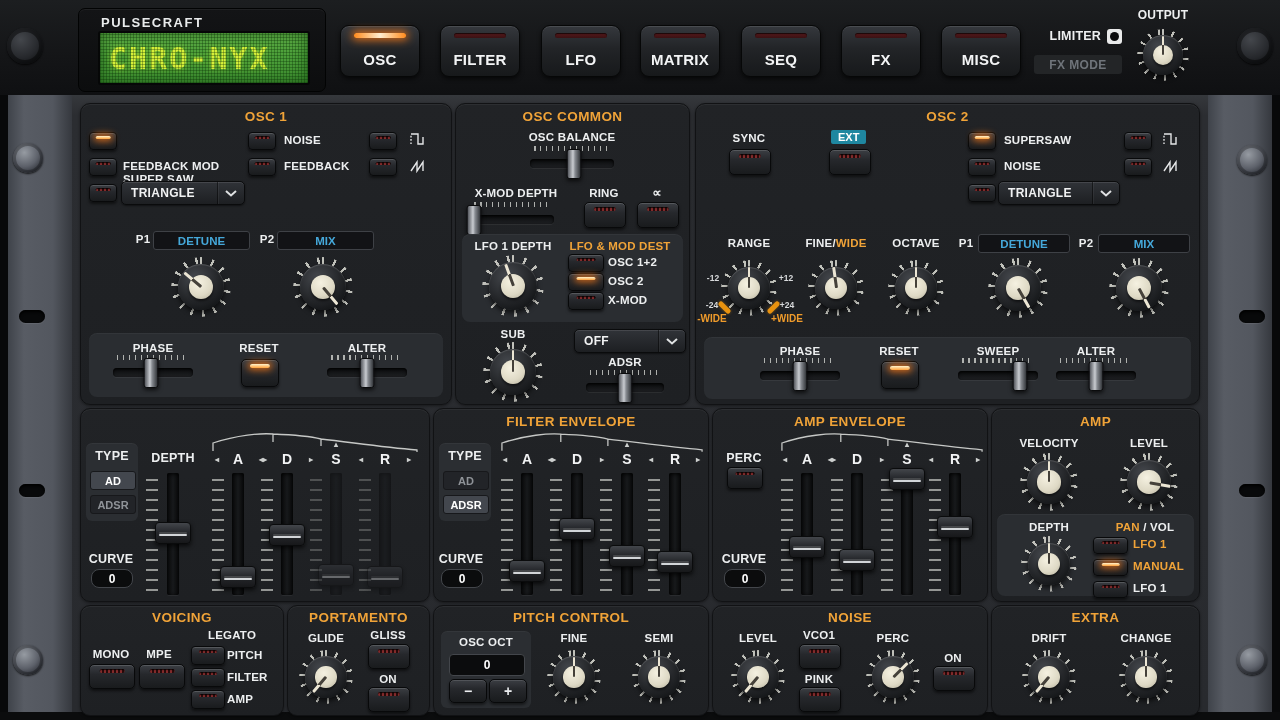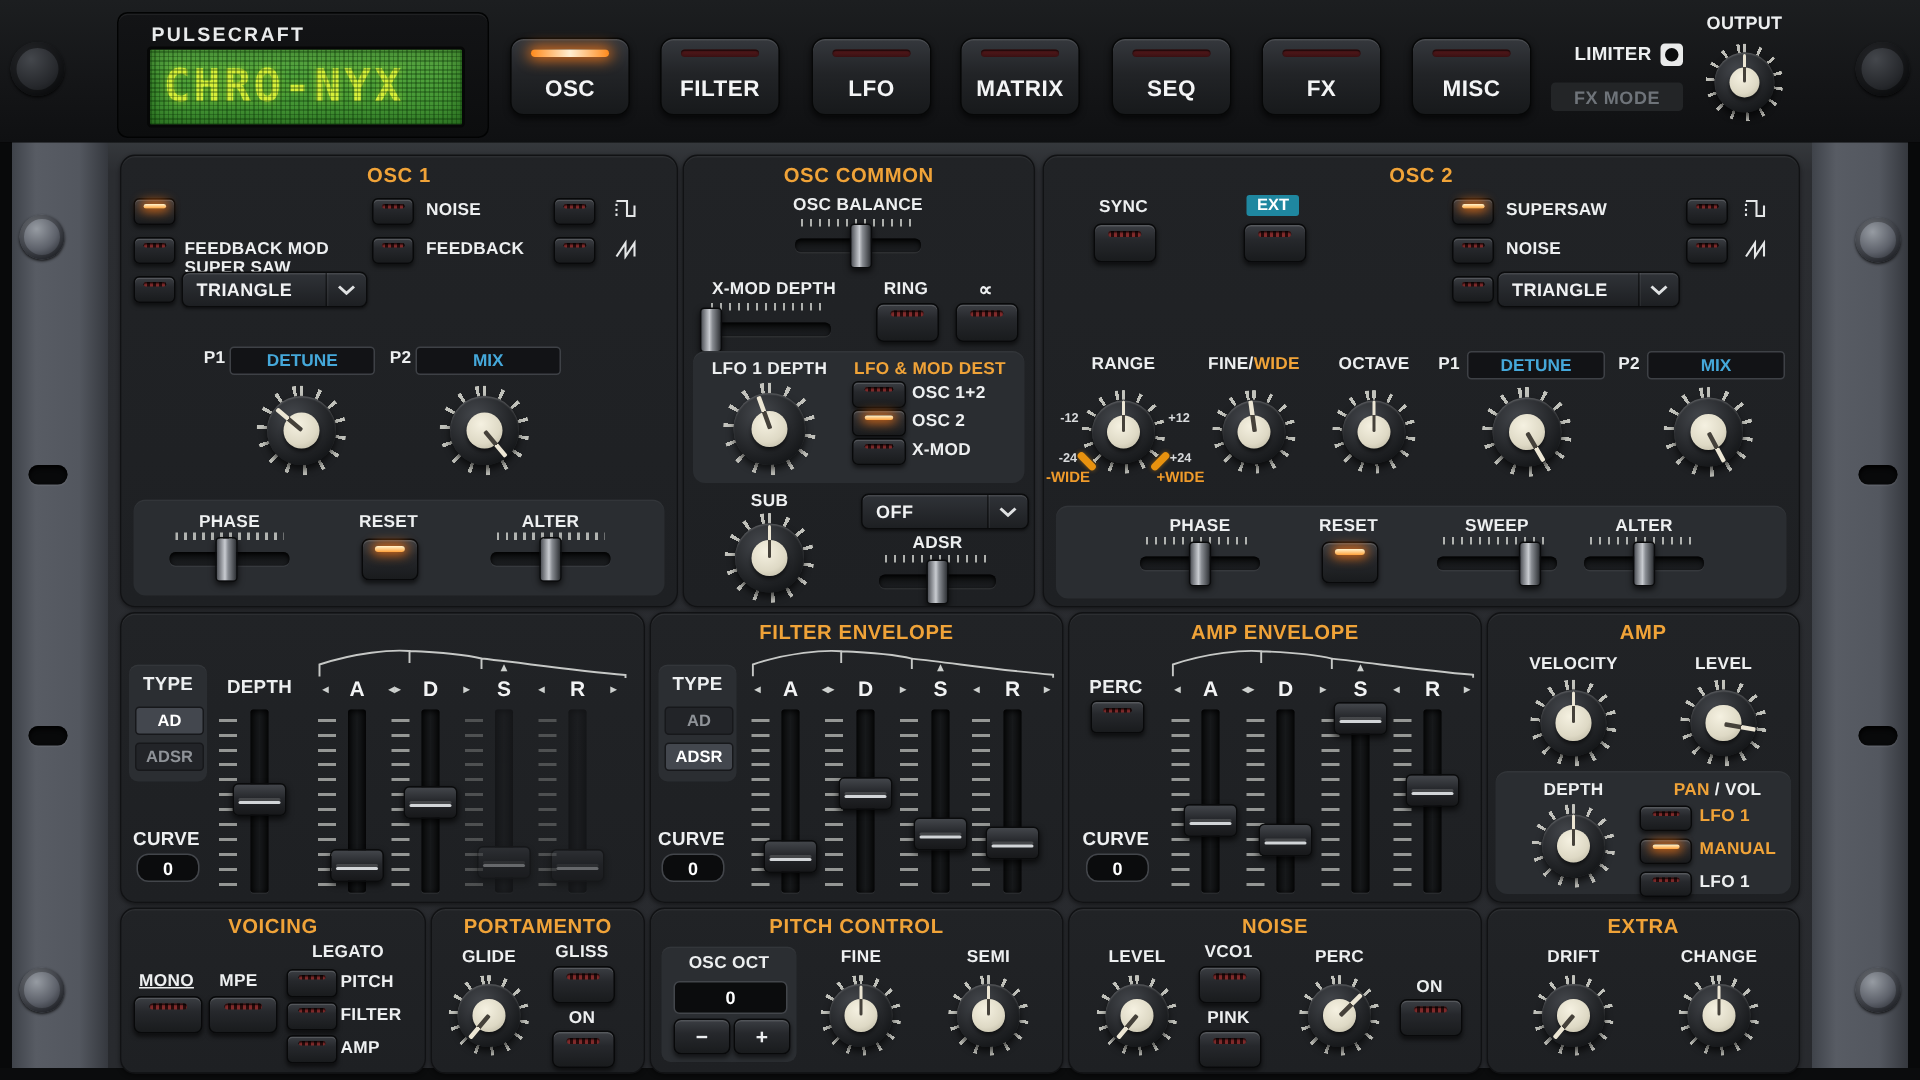--- a/index.html
+++ b/index.html
@@ -586,21 +586,21 @@
     </div>
   <span class="lb la or" style="left:141px;top:151px;">MANUAL</span>
   <div class="lbtn r" style="left:101px;top:172px;">
       <div class="led"></div>
     </div>
   <span class="lb la" style="left:141px;top:173px;">LFO 1</span>
 </div>
 
 <div class="ab sec" style="left:80px;top:605px;width:202px;height:109px;">
   <span class="title" style="top:4px;">VOICING</span>
-  <span class="lb" style="left:30px;top:42px;text-decoration:underline;">MONO</span>
+  <span class="lb" style="left:30px;top:42px;">MONO</span>
   <div class="lbtn v" style="left:8px;top:58px;">
       <div class="led"></div>
     </div>
   <span class="lb" style="left:78px;top:42px;">MPE</span>
   <div class="lbtn v" style="left:58px;top:58px;">
       <div class="led"></div>
     </div>
   <span class="lb" style="left:151px;top:23px;">LEGATO</span>
   <div class="lbtn g" style="left:110px;top:40px;">
       <div class="led"></div>

